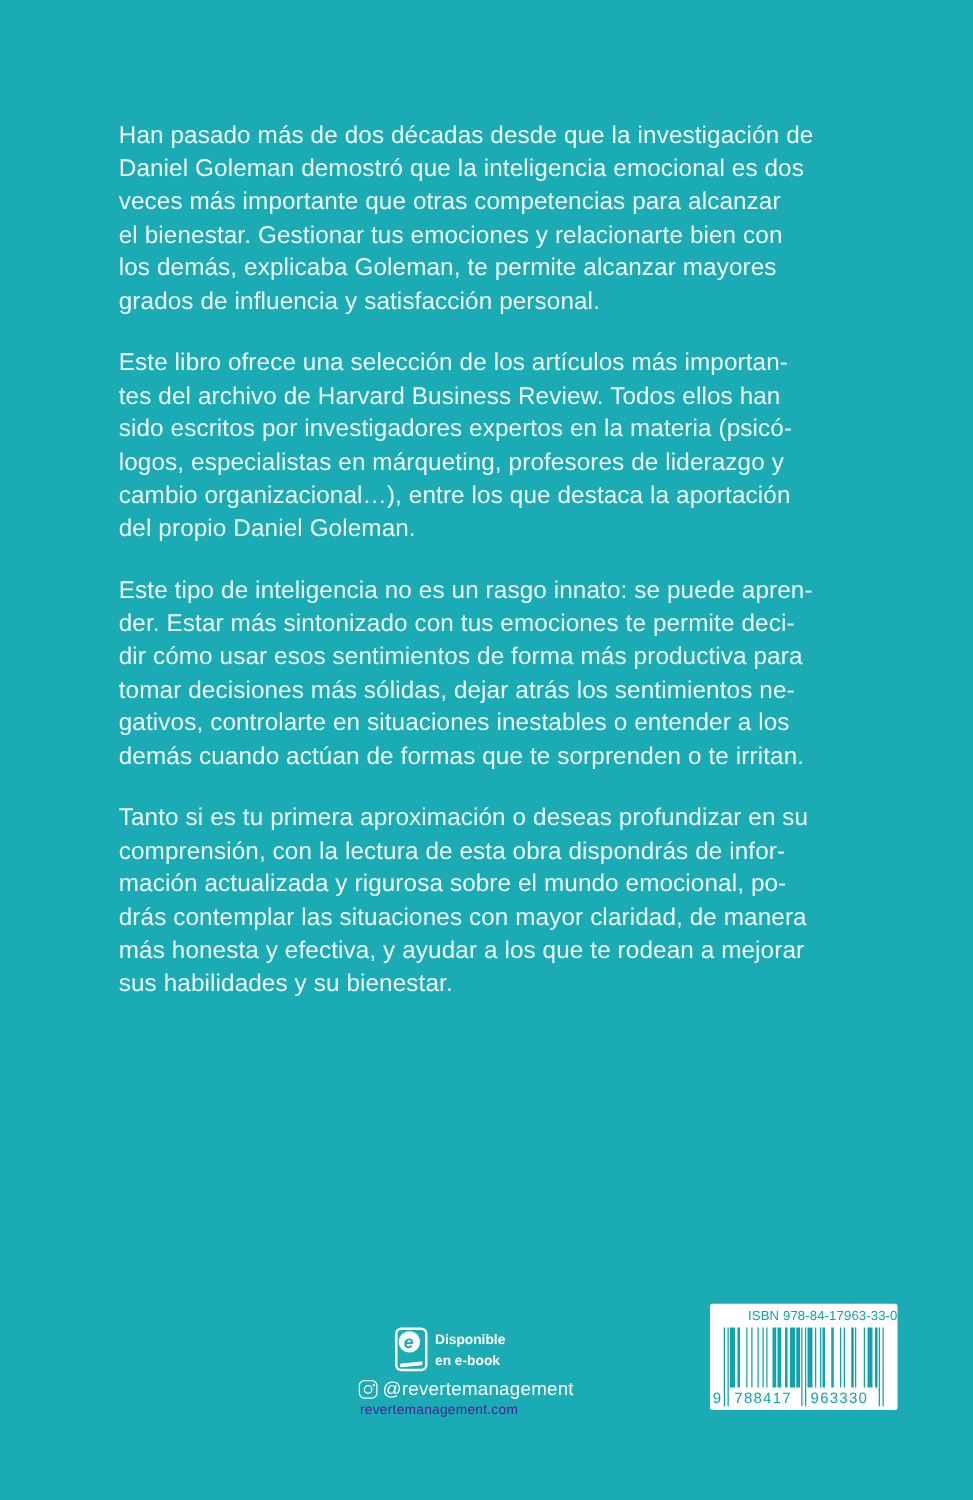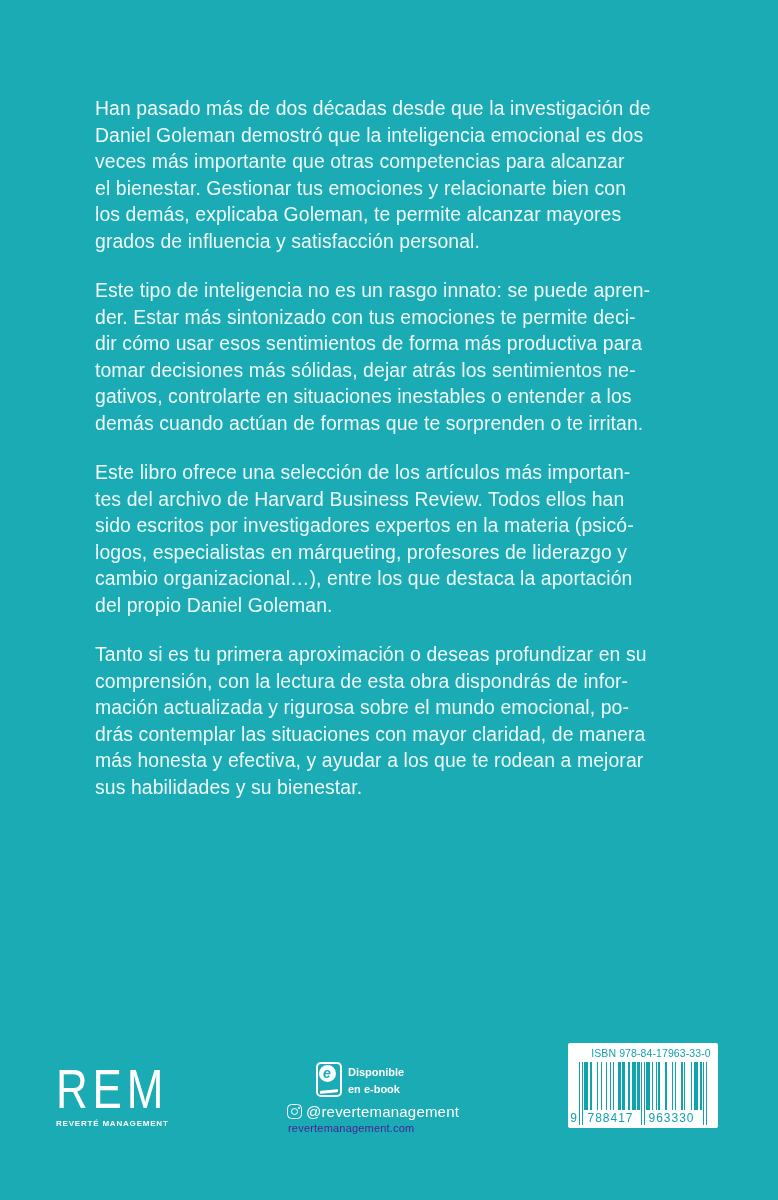--- a/index.html
+++ b/index.html
@@ -49,21 +49,21 @@
     border:1.5px solid #fff;border-radius:50%;box-sizing:border-box;}
   .insta-dot{position:absolute;right:1.5px;top:1.5px;width:2px;height:2px;background:#fff;border-radius:50%;}
   .insta-handle{position:absolute;left:306px;top:1103px;color:#fff;font-size:15px;
     font-weight:500;letter-spacing:0.2px;line-height:17px;}
   .website{position:absolute;left:288px;top:1120px;color:#4c1d95;font-size:11px;
     font-weight:400;letter-spacing:0.2px;line-height:17px;}
 
   
   .barcode{position:absolute;left:568px;top:1043px;width:150px;height:85px;
     background:var(--box);border-radius:2px;}
-  .isbn-label{position:absolute;left:16px;right:0;top:4px;text-align:center;
+  .isbn-label{position:absolute;left:16px;right:0;top:4px;text-align:right;
     color:var(--bc);font-size:10.5px;font-weight:500;letter-spacing:0.1px;white-space:nowrap;}
   .bars{position:absolute;left:11px;top:19px;width:128px;height:63px;}
   .bar{position:absolute;top:0;height:48px;background:var(--bc);}
   .bar.guard{height:63px;}
   .bdigit{position:absolute;top:68px;color:var(--bc);font-size:12px;line-height:14px;
     text-align:center;letter-spacing:1px;}
   .bd-0{left:1px;width:10px;}
   .bd-1{left:15px;width:55px;}
   .bd-2{left:76px;width:55px;text-align:center;}
 </style>
@@ -72,44 +72,40 @@
 
 <div class="page">
 
   <main class="synopsis">
     <p>Han pasado más de dos décadas desde que la investigación de
 Daniel Goleman demostró que la inteligencia emocional es dos
 veces más importante que otras competencias para alcanzar
 el bienestar. Gestionar tus emociones y relacionarte bien con
 los demás, explicaba Goleman, te permite alcanzar mayores
 grados de influencia y satisfacción personal.</p>
+    <p>Este libro ofrece una selección de los artículos más importan-
+tes del archivo de Harvard Business Review. Todos ellos han
+sido escritos por investigadores expertos en la materia (psicó-
+logos, especialistas en márqueting, profesores de liderazgo y
+cambio organizacional…), entre los que destaca la aportación
+del propio Daniel Goleman.</p>
     <p>Este tipo de inteligencia no es un rasgo innato: se puede apren-
 der. Estar más sintonizado con tus emociones te permite deci-
 dir cómo usar esos sentimientos de forma más productiva para
 tomar decisiones más sólidas, dejar atrás los sentimientos ne-
 gativos, controlarte en situaciones inestables o entender a los
 demás cuando actúan de formas que te sorprenden o te irritan.</p>
-    <p>Este libro ofrece una selección de los artículos más importan-
-tes del archivo de Harvard Business Review. Todos ellos han
-sido escritos por investigadores expertos en la materia (psicó-
-logos, especialistas en márqueting, profesores de liderazgo y
-cambio organizacional…), entre los que destaca la aportación
-del propio Daniel Goleman.</p>
     <p>Tanto si es tu primera aproximación o deseas profundizar en su
 comprensión, con la lectura de esta obra dispondrás de infor-
 mación actualizada y rigurosa sobre el mundo emocional, po-
 drás contemplar las situaciones con mayor claridad, de manera
 más honesta y efectiva, y ayudar a los que te rodean a mejorar
 sus habilidades y su bienestar.</p>
   </main>
 
-  <div class="logo">
-    <div class="logo-rem">REM</div>
-    <div class="logo-sub">REVERTÉ MANAGEMENT</div>
-  </div>
 
   <div class="ebook-icon">
     <div class="e-circle">e</div>
     <div class="page-line"></div>
   </div>
   <div class="ebook-label">Disponible
 en e-book</div>
 
   <div class="insta-icon">
     <div class="insta-lens"></div>

